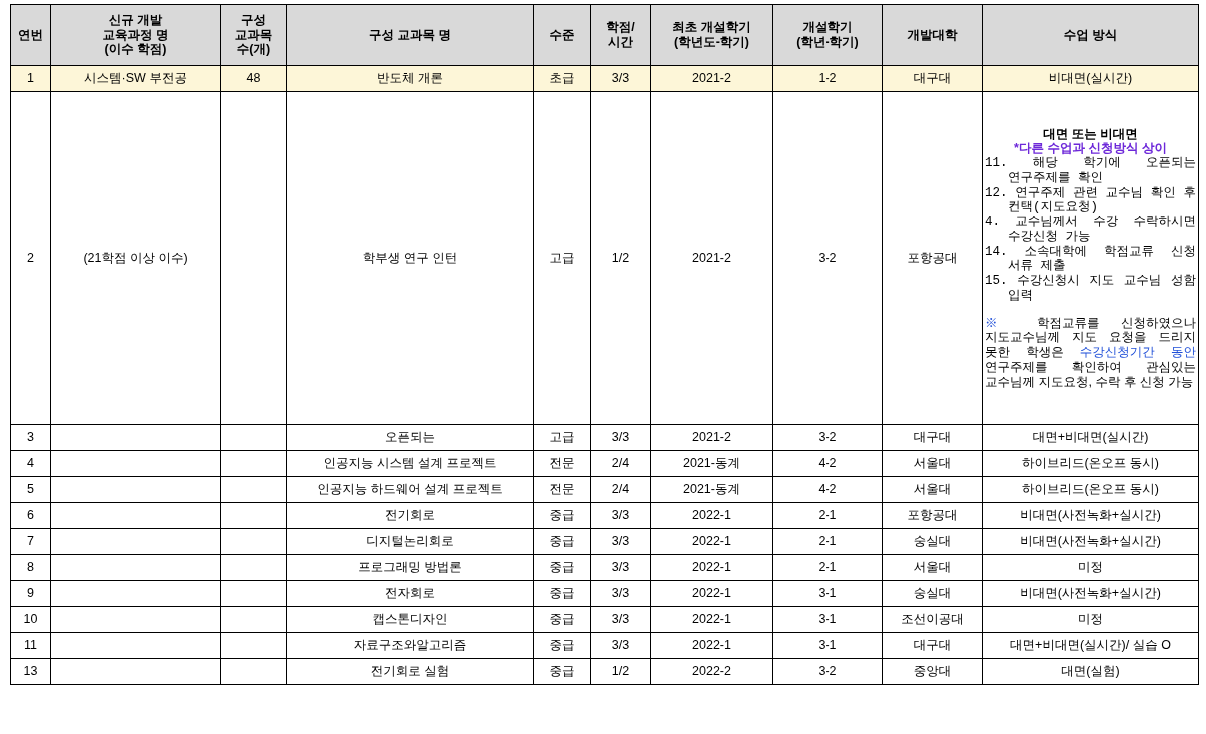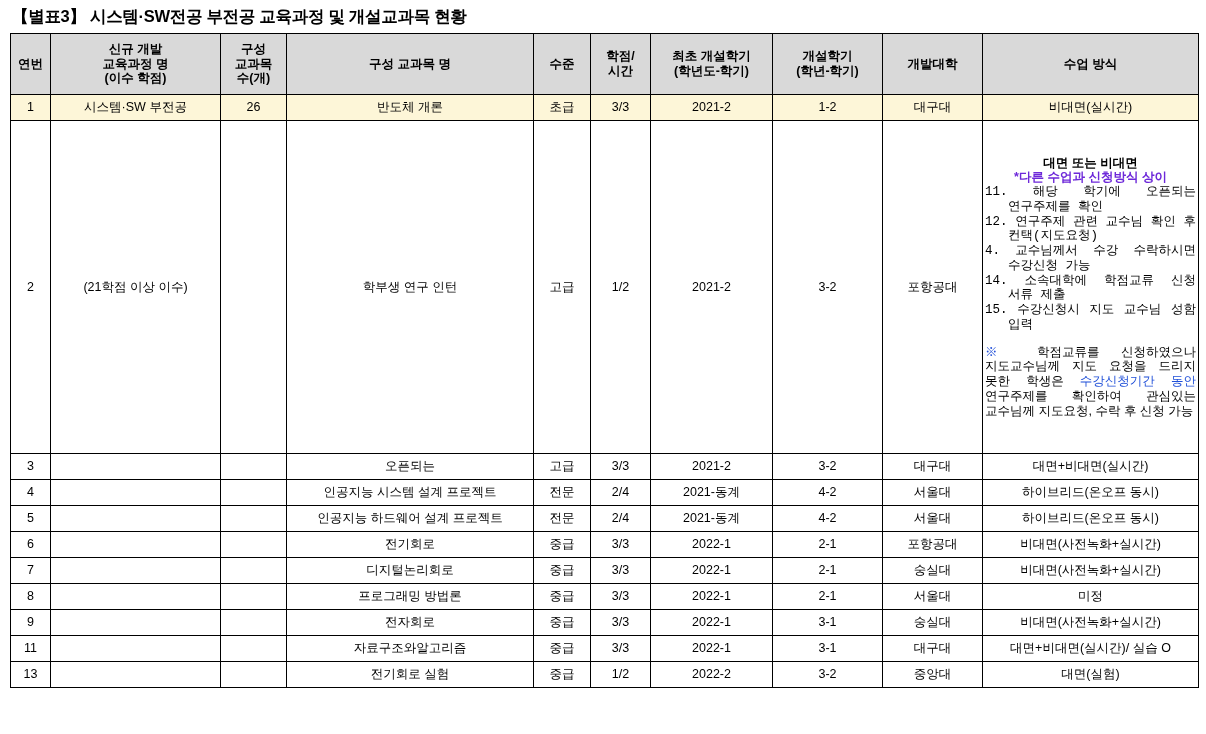--- a/index.html
+++ b/index.html
@@ -106,21 +106,20 @@
   .blue { color: #1f4fd8; }
   .blue-mark { color: #2250d8; }
   .data-row td { height: 23px; }
   td.empty { background: #ffffff; }
 </style>
 </head>
 <body>
 
 <div id="page">
 
-  <div id="doc-title">【별표3】 시스템·SW전공 부전공 교육과정 및 개설교과목 현황</div>
 
   <table class="grid">
     <colgroup>
       <col class="c0">
         <col class="c1">
         <col class="c2">
         <col class="c3">
         <col class="c4">
       <col class="c5">
         <col class="c6">
@@ -167,21 +166,21 @@
         <th>
             <span class="hdr-line">수업 방식</span>
           </th>
       </tr>
     </thead>
     <tbody>
 
       <tr class="row-highlight data-row">
         <td>1</td>
         <td>시스템·SW 부전공</td>
-        <td>26</td>
+        <td>48</td>
         <td>반도체 개론</td>
         <td>초급</td>
         <td>3/3</td>
         <td>2021-2</td>
         <td>1-2</td>
         <td>대구대</td>
         <td>비대면(실시간)</td>
       </tr>
 
       <tr>
@@ -294,20 +293,32 @@
         <td class="empty"></td>
         <td>전자회로</td>
         <td>중급</td>
         <td>3/3</td>
         <td>2022-1</td>
         <td>3-1</td>
         <td>숭실대</td>
         <td>비대면(사전녹화+실시간)</td>
       </tr>
 
+      <tr class="data-row">
+        <td>10</td>
+        <td class="empty"></td>
+        <td class="empty"></td>
+        <td>캡스톤디자인</td>
+        <td>중급</td>
+        <td>3/3</td>
+        <td>2022-1</td>
+        <td>3-1</td>
+        <td>조선이공대</td>
+        <td>미정</td>
+      </tr>
 
       <tr class="data-row">
         <td>11</td>
         <td class="empty"></td>
         <td class="empty"></td>
         <td>자료구조와알고리즘</td>
         <td>중급</td>
         <td>3/3</td>
         <td>2022-1</td>
         <td>3-1</td>

